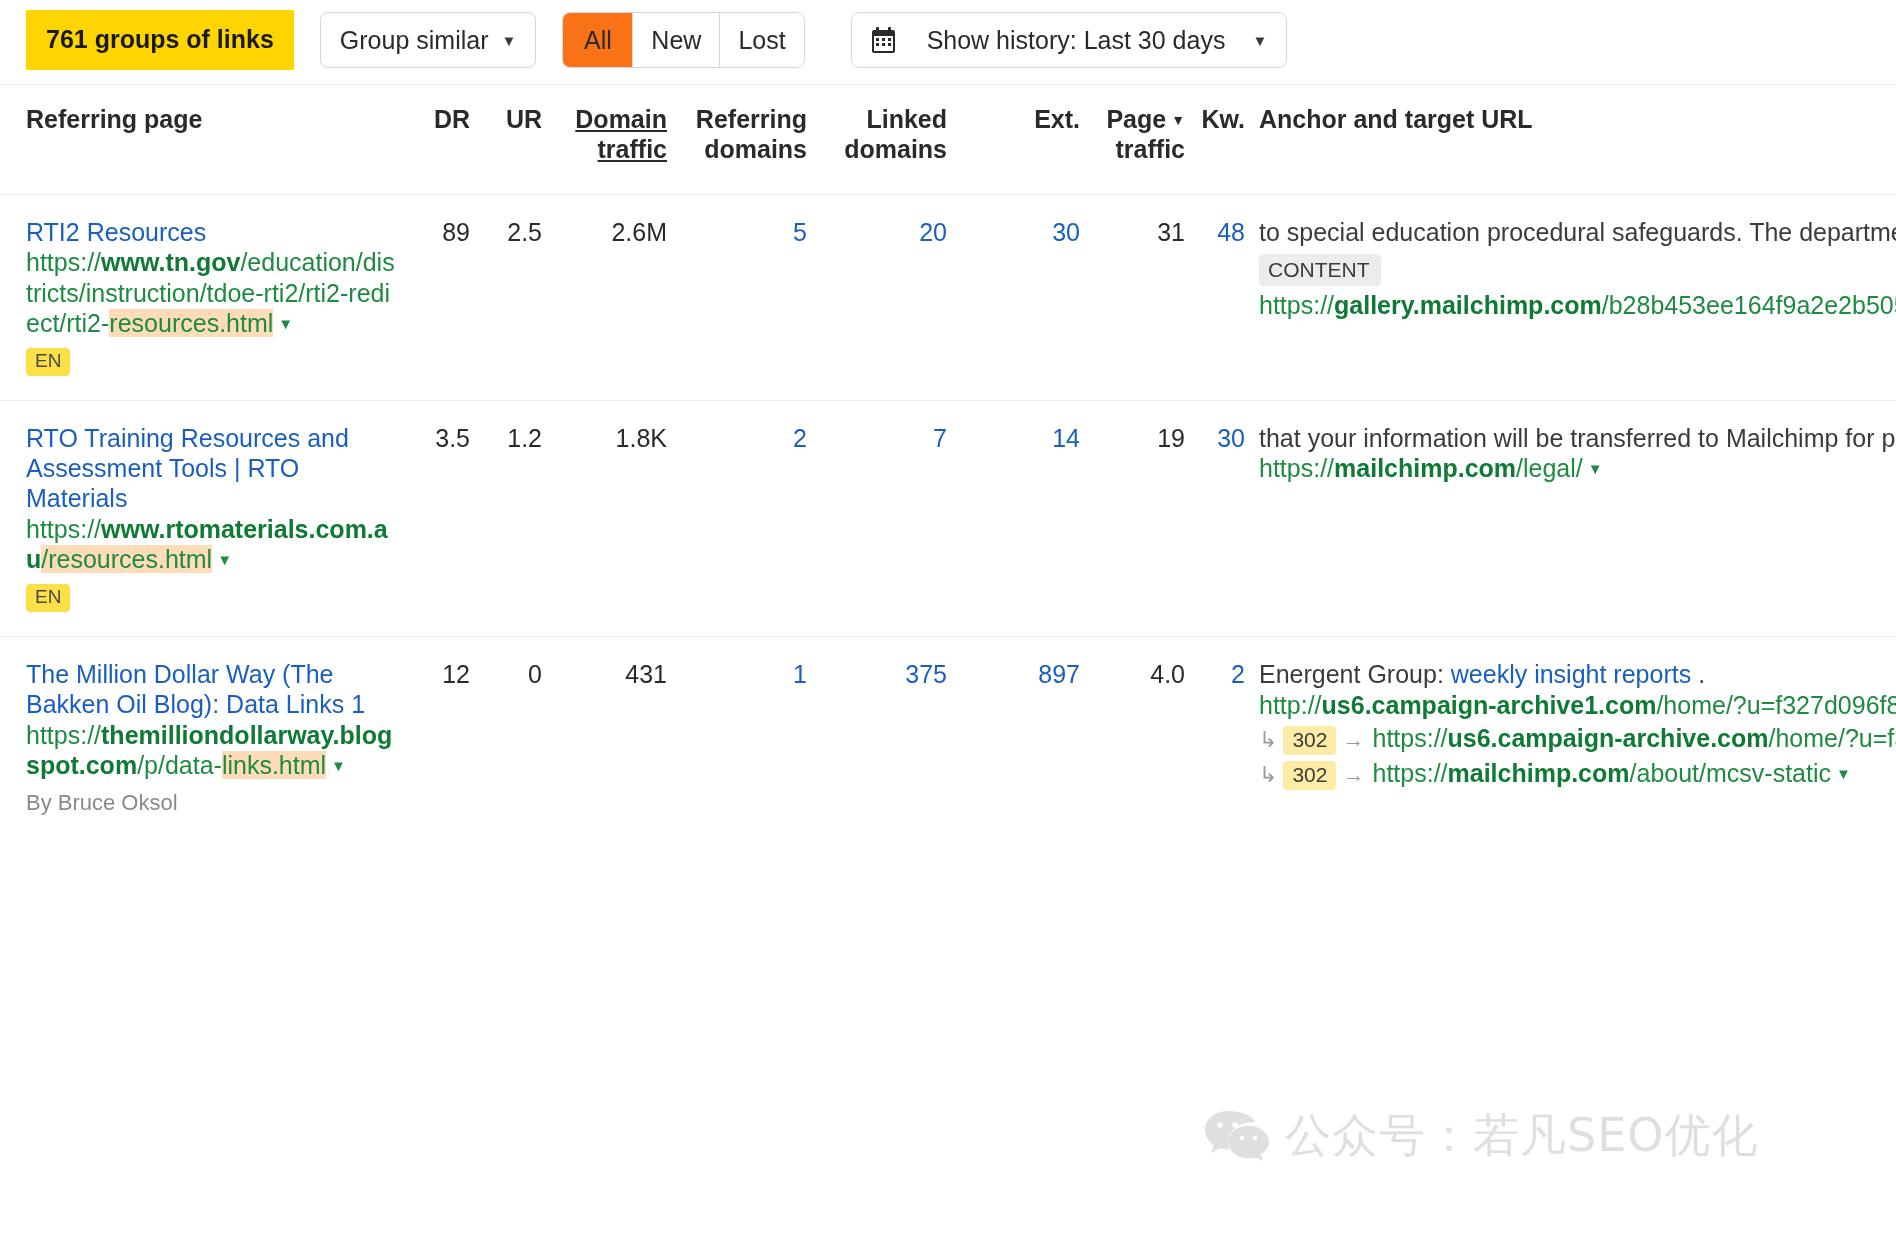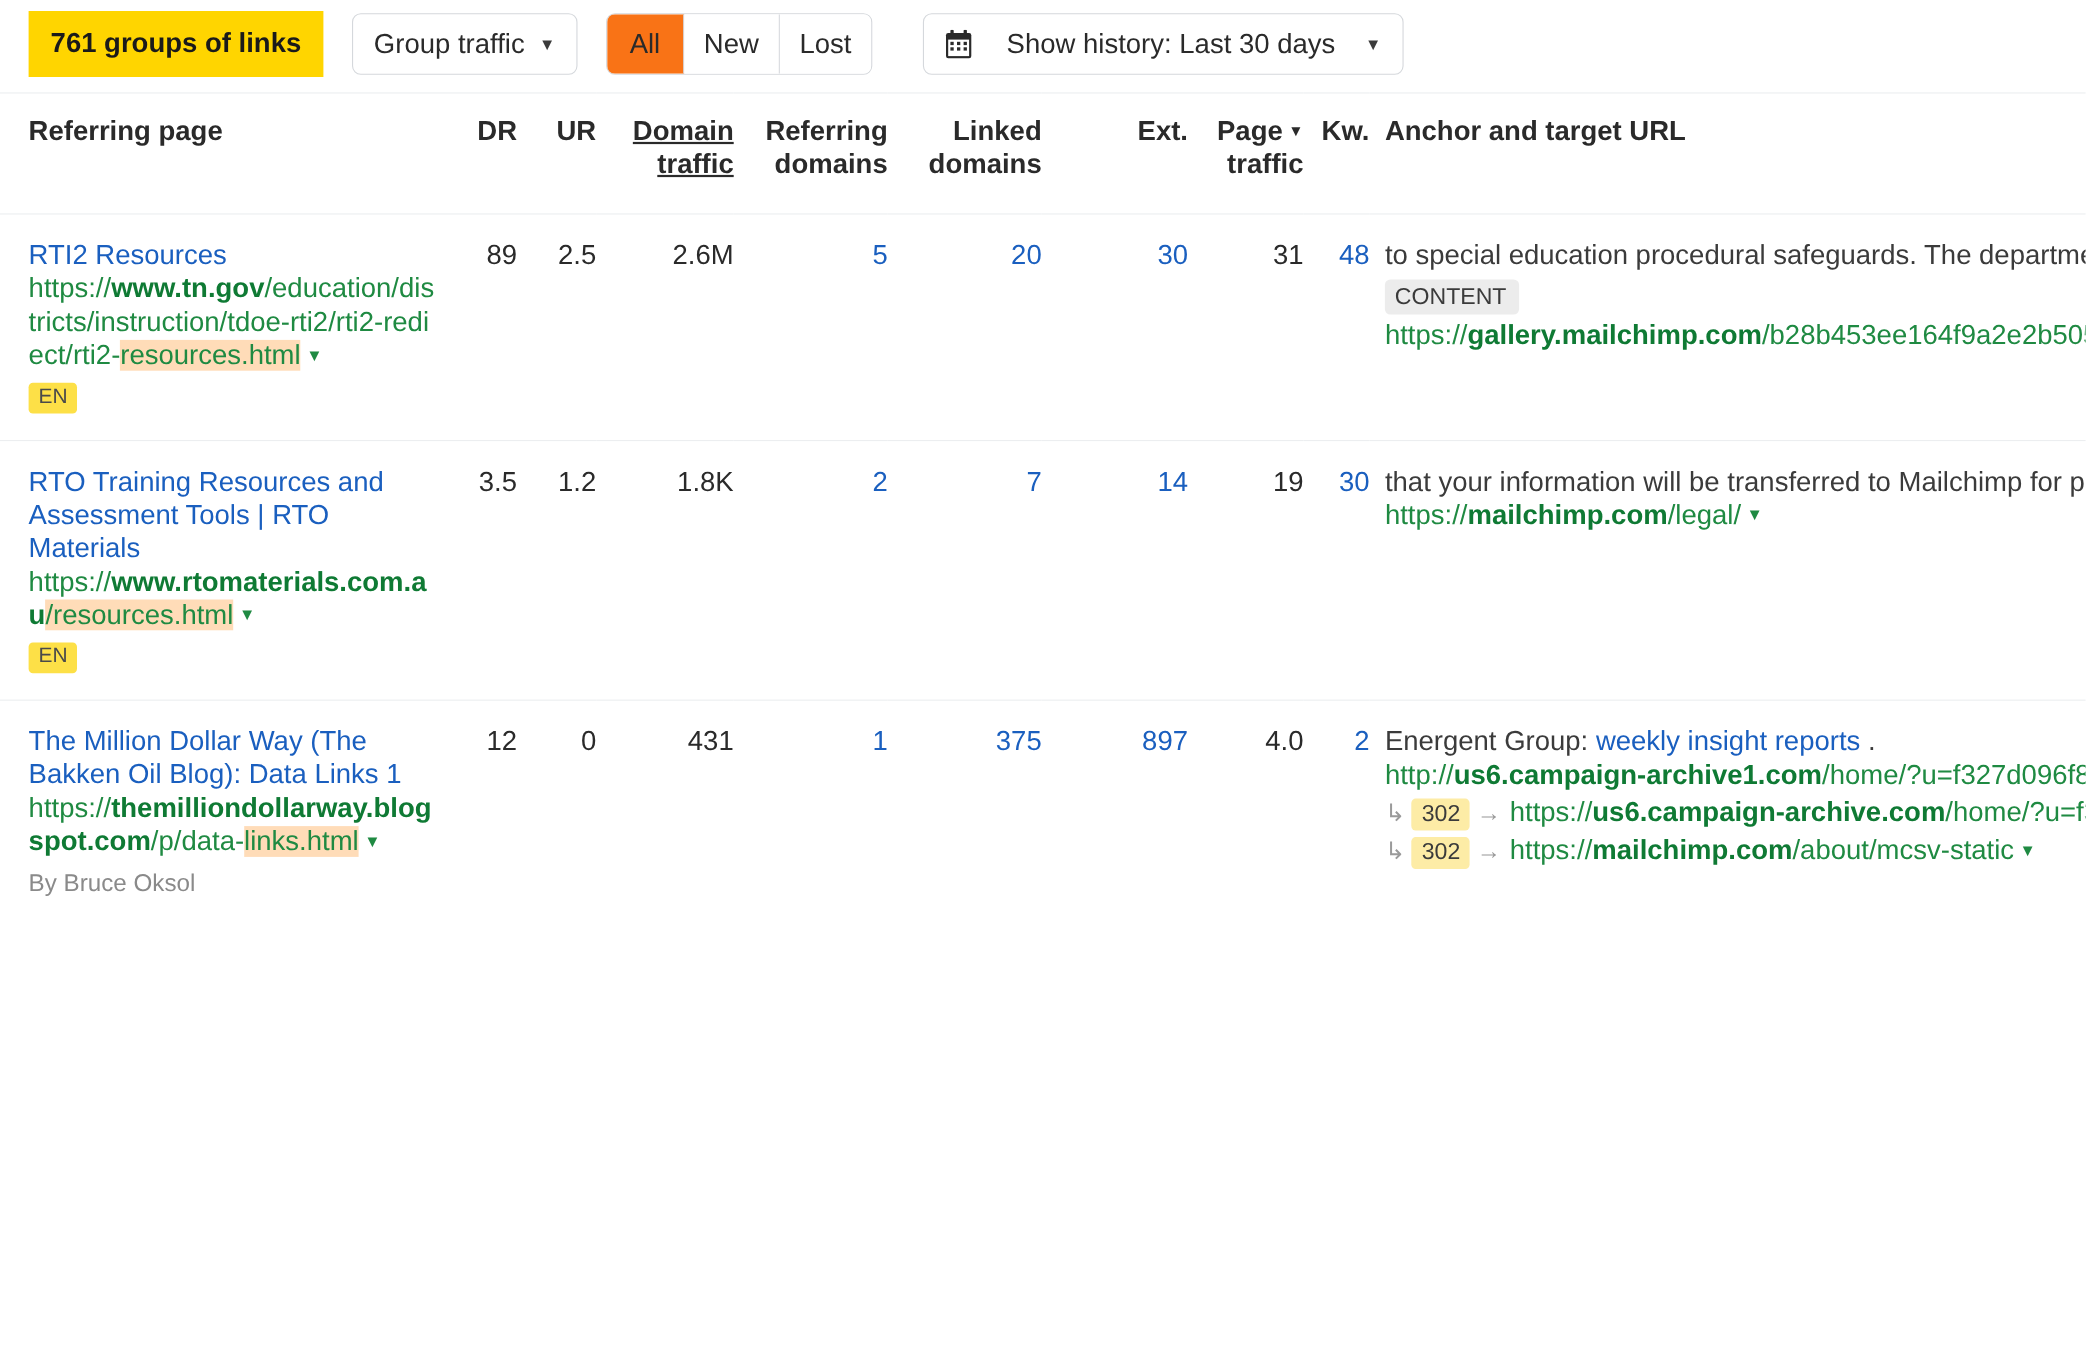--- a/index.html
+++ b/index.html
@@ -198,21 +198,21 @@
 </style>
 </head>
 <body>
 
 <div id="root">
 
   <div class="toolbar">
     <div class="groups-badge">761 groups of links</div>
 
     <div class="btn">
-      <span>Group traffic</span>
+      <span>Group similar</span>
       <span class="caret">▼</span>
     </div>
 
     <div class="segmented">
       <div class="seg active">All</div>
       <div class="seg">New</div>
       <div class="seg">Lost</div>
     </div>
 
     <div class="btn history-btn">
@@ -330,14 +330,27 @@
 
           <span class="redirect-row"><span class="rd-arrow">↳</span><span class="code-302">302</span><span class="rd-to">→</span><span class="url" style="display:inline"><span>https://</span><span class="dom">us6.campaign-archive.com</span><span>/home/?u=f327d096f8bb3b115eb1c16bb&amp;id=1efc0ecc67</span></span></span>
 
           <span class="redirect-row"><span class="rd-arrow">↳</span><span class="code-302">302</span><span class="rd-to">→</span><span class="url" style="display:inline"><span>https://</span><span class="dom">mailchimp.com</span><span>/about/mcsv-static</span><span class="tri">▼</span></span></span>
         </td>
       </tr>
 
     </tbody>
   </table>
 
+  <div class="watermark">
+    <span class="wm-logo">
+      <svg width="68" height="56" viewBox="0 0 68 56" xmlns="http://www.w3.org/2000/svg">
+        <path d="M25 3C12 3 2 11.5 2 22c0 6 3.4 11.3 8.7 14.8L8 45l9-4.7c2.5.7 5.2 1.1 8 1.1h1.5C25.6 39 25 36.6 25 34c0-10.9 11-19.7 24.6-19.7.8 0 1.6 0 2.4.1C49.6 7.4 38.4 3 25 3z" fill="#b9b9b9"></path>
+        <circle cx="17" cy="17" r="2.8" fill="#ffffff"></circle>
+        <circle cx="32" cy="17" r="2.8" fill="#ffffff"></circle>
+        <path d="M66 34c0-9-9.2-16.3-20.5-16.3S25 25 25 34s9.2 16.3 20.5 16.3c2.3 0 4.5-.3 6.6-.9L60 53l-2.3-6.9C62.8 43.1 66 38.9 66 34z" fill="#b9b9b9"></path>
+        <circle cx="39" cy="30" r="2.3" fill="#ffffff"></circle>
+        <circle cx="52" cy="30" r="2.3" fill="#ffffff"></circle>
+      </svg>
+    </span>
+    <span class="wm-text">公众号：若凡SEO优化</span>
+  </div>
 
 </div>
 
 </body></html>

